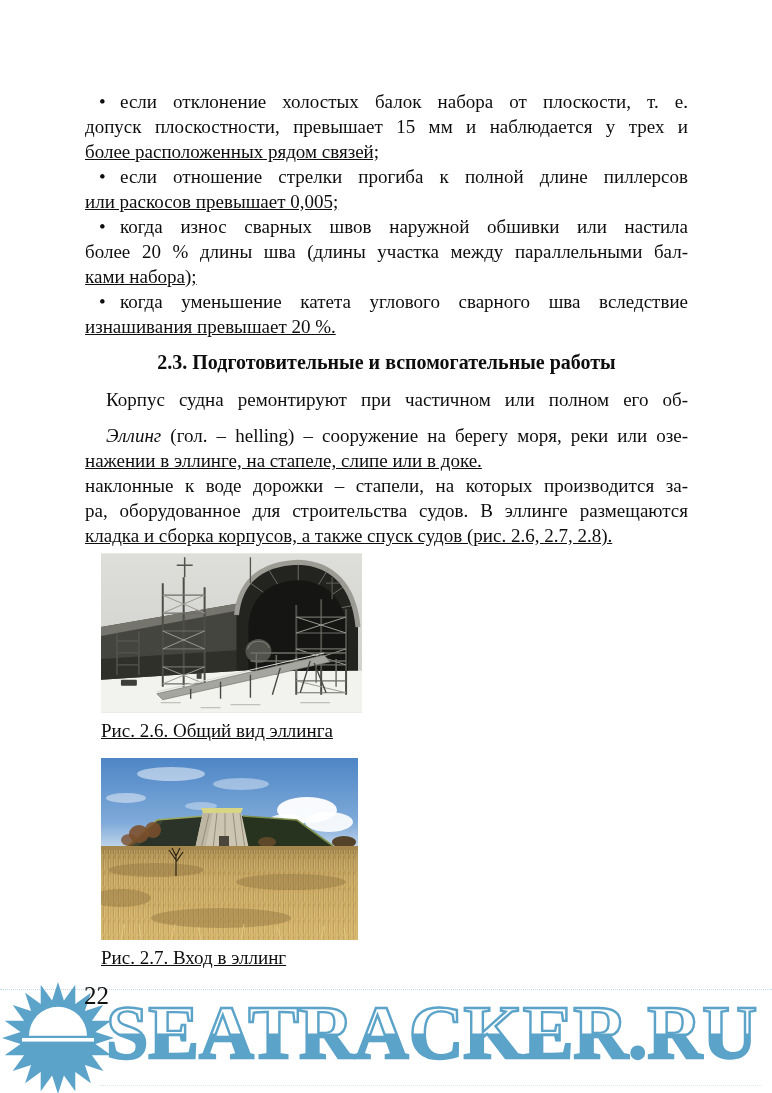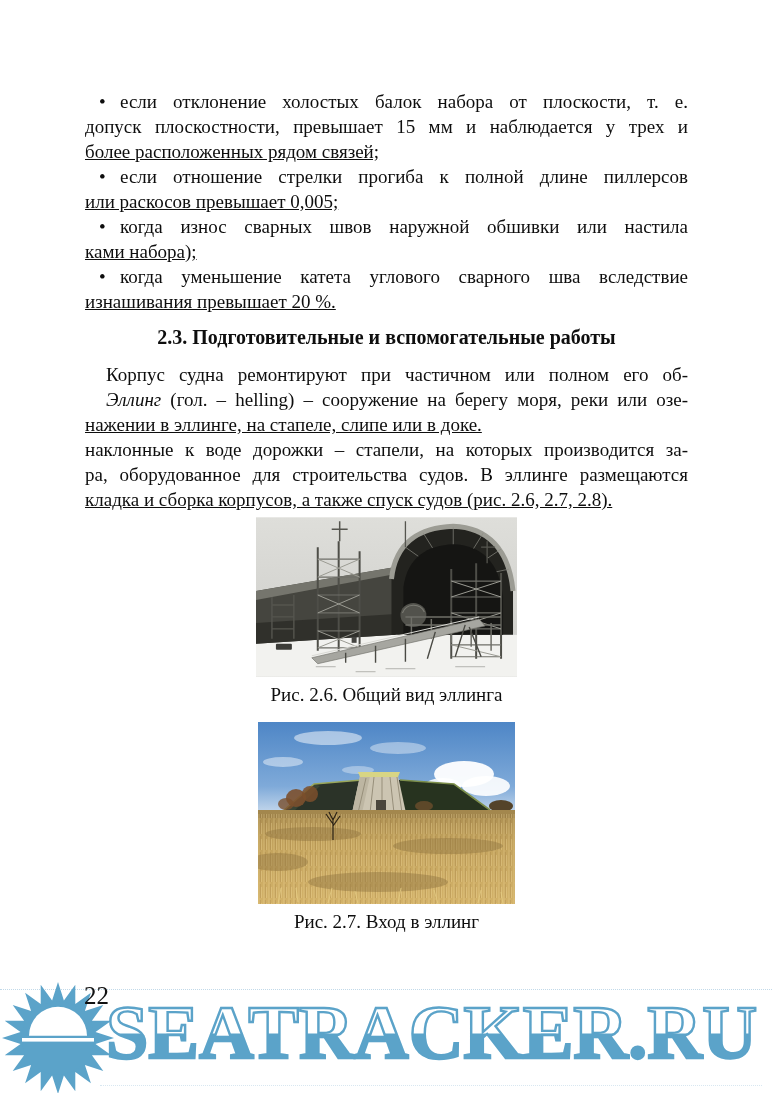--- a/index.html
+++ b/index.html
@@ -8,25 +8,25 @@
     position:relative; width:772px; height:1093px; margin:0 auto;
     background:#ffffff; overflow:hidden; color:#0e0e0e;
     font-family:"Liberation Serif", serif;
   }
   
   .text-col { position:absolute; left:85px; top:89px; width:603px;
               font-size:19px; line-height:25px; }
   .line { text-align:justify; text-align-last:justify; white-space:normal; }
   .line.last { text-align-last:left;text-decoration:underline; }
   .line .bullet { display:inline-block; width:21px; margin-left:14px; }
-  .line.first { text-indent:21px; }
+  .line.first { text-indent:21px;margin-top:11px; }
   .heading { font-size:20px; font-weight:bold; text-align:center;
              margin:10px 0 12px 0; line-height:26px; }
   
-  .fig { margin:16px; text-align:center; }
+  .fig { margin:16px; text-align:left;text-decoration:underline; }
   .fig1 { margin-top:5px; }
   .fig2 { margin-top:12px; }
   .fig svg { display:inline-block; vertical-align:top; }
   figcaption { font-size:19px; line-height:22px; margin-top:7px; color:#0e0e0e; }
   
   .dotline  { position:absolute; left:0; right:0; top:989px;
               border-top:1px dotted rgba(100,160,200,0.40); }
   .dotline2 { position:absolute; left:100px; right:10px; top:1085px;
               border-top:1px dotted rgba(100,160,200,0.25); }
   .page-number { position:absolute; left:84px; top:984px; font-size:25px;
@@ -48,20 +48,21 @@
 <div class="page">
 
   <main class="text-col">
     <div id="bullet-list">
         <div class="line"><span class="bullet">•</span>если отклонение холостых балок набора от плоскости, т. е.</div>
         <div class="line">допуск плоскостности, превышает 15 мм и наблюдается у трех и</div>
         <div class="line last">более расположенных рядом связей;</div>
         <div class="line"><span class="bullet">•</span>если отношение стрелки прогиба к полной длине пиллерсов</div>
         <div class="line last">или раскосов превышает 0,005;</div>
         <div class="line"><span class="bullet">•</span>когда износ сварных швов наружной обшивки или настила</div>
+        <div class="line">более 20 % длины шва (длины участка между параллельными бал-</div>
         <div class="line last">ками набора);</div>
         <div class="line"><span class="bullet">•</span>когда уменьшение катета углового сварного шва вследствие</div>
         <div class="line last">изнашивания превышает 20 %.</div>
       </div>
 
     <h2 class="heading">2.3. Подготовительные и вспомогательные работы</h2>
 
     <div id="paragraphs">
         <div class="line first">Корпус судна ремонтируют при частичном или полном его об-</div>
         <div class="line first"><i>Эллинг</i> (гол. – helling) – сооружение на берегу моря, реки или озе-</div>

